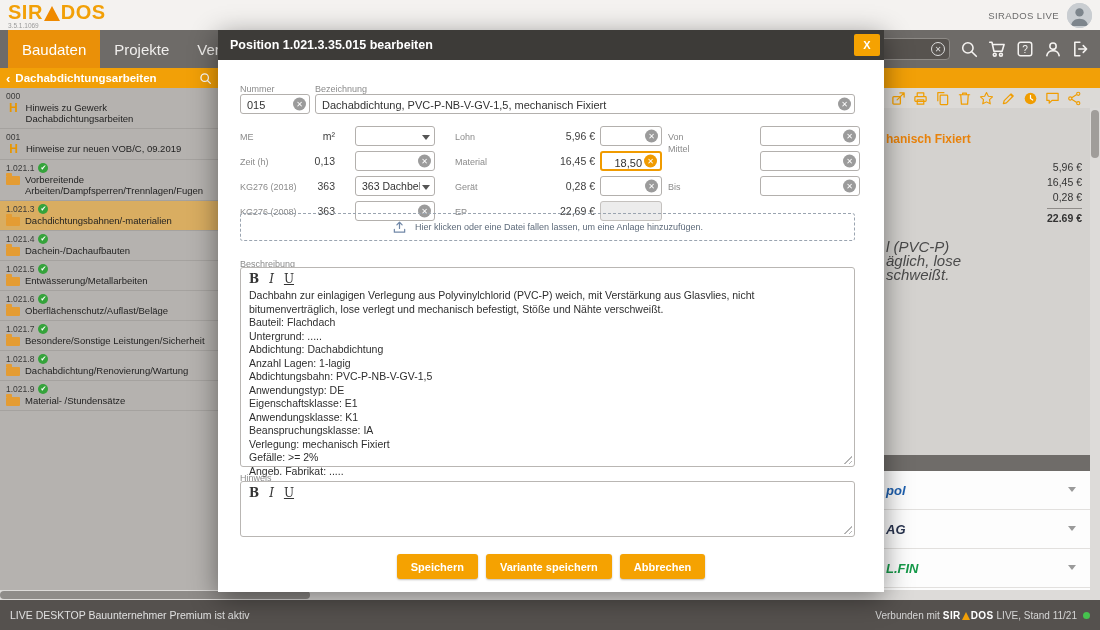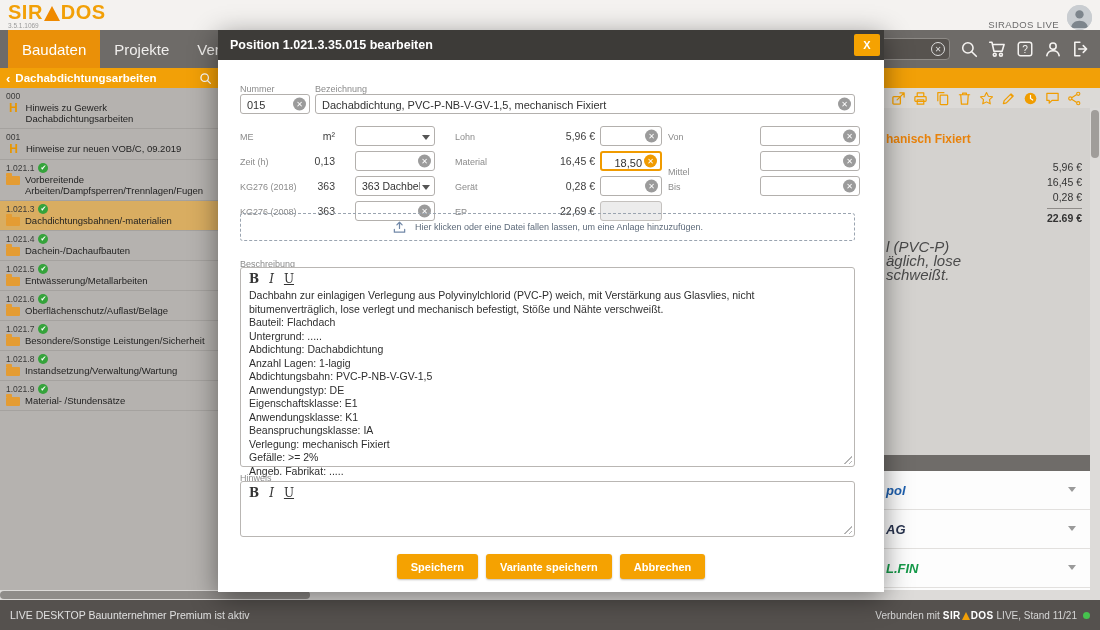--- a/index.html
+++ b/index.html
@@ -7,21 +7,21 @@
   .screen{position:relative;width:1100px;height:630px;overflow:hidden;background:#3b82f6;
           font-family:"Liberation Sans",sans-serif;margin:0 auto;}
 
   
   .topbar{position:absolute;left:0;top:0;width:1100px;height:30px;background:#f4f2f0;}
   .logo{position:absolute;left:8px;top:2px;display:flex;flex-direction:column;line-height:1;}
   .logo-row{display:flex;align-items:flex-end;font-weight:bold;font-size:20px;color:#f2a007;letter-spacing:.5px;}
   .logo-tri{width:0;height:0;border-left:8px solid transparent;border-right:8px solid transparent;
             border-bottom:15px solid #ef8a00;margin:0 1px 1px 1px;}
   .logo-version{font-size:6.5px;color:#9a9a9a;margin-top:1px;}
-  .topbar-right{position:absolute;right:8px;top:0;height:30px;display:flex;align-items:flex-end;gap:8px;}
+  .topbar-right{position:absolute;right:8px;top:0;height:30px;display:flex;align-items:center;gap:8px;}
   .account-label{font-size:9.5px;color:#6b6b6b;letter-spacing:.4px;}
   .avatar{width:25px;height:25px;border-radius:50%;background:#c9cdd1;overflow:hidden;display:block;}
 
   
   .navbar{position:absolute;left:0;top:30px;width:1100px;height:38px;background:#6e6b68;}
   .tabs{position:absolute;left:8px;top:0;height:38px;display:flex;}
   .tab{height:38px;display:flex;align-items:center;padding:0 14px;font-size:15px;color:#f1efed;cursor:default;}
   .tab[data-active="true"]{background:#ea9008;color:#fff;}
   .nav-right{position:absolute;right:10px;top:0;height:38px;display:flex;align-items:center;gap:10px;}
   .nav-search{position:relative;width:230px;height:22px;background:#57534f;border:1px solid #8d8a86;border-radius:4px;}
@@ -293,21 +293,21 @@
           </div>
         </div>
         <div class="sb-item" data-icon="folder" data-check="true">
           <div class="sb-num">
             <span>1.021.8</span>
             <span class="check">✔</span>
           </div>
           <div class="sb-body">
 
             <span class="icon-folder"></span>
-            <div class="sb-label">Instandsetzung/Verwaltung/Wartung</div>
+            <div class="sb-label">Dachabdichtung/Renovierung/Wartung</div>
           </div>
         </div>
         <div class="sb-item" data-icon="folder" data-check="true">
           <div class="sb-num">
             <span>1.021.9</span>
             <span class="check">✔</span>
           </div>
           <div class="sb-body">
 
             <span class="icon-folder"></span>
@@ -491,21 +491,21 @@
     <span class="mstatic" style="left:300px;top:171px;width:77px">22,69 €</span>
     <div class="inp readonly" style="left:382px;top:171px;width:62px">
       <input readonly="" value="" style="">
     </div>
 
     <span class="mlabel" style="left:450px;top:102px">Von</span>
     <div class="inp" style="left:542px;top:96px;width:100px">
       <input value="" style="">
       <span class="clear"></span>
     </div>
-    <span class="mlabel" style="left:450px;top:137px">Mittel</span>
+    <span class="mlabel" style="left:450px;top:114px">Mittel</span>
     <div class="inp" style="left:542px;top:121px;width:100px">
       <input value="" style="">
       <span class="clear"></span>
     </div>
     <span class="mlabel" style="left:450px;top:152px">Bis</span>
     <div class="inp" style="left:542px;top:146px;width:100px">
       <input value="" style="">
       <span class="clear"></span>
     </div>
 

